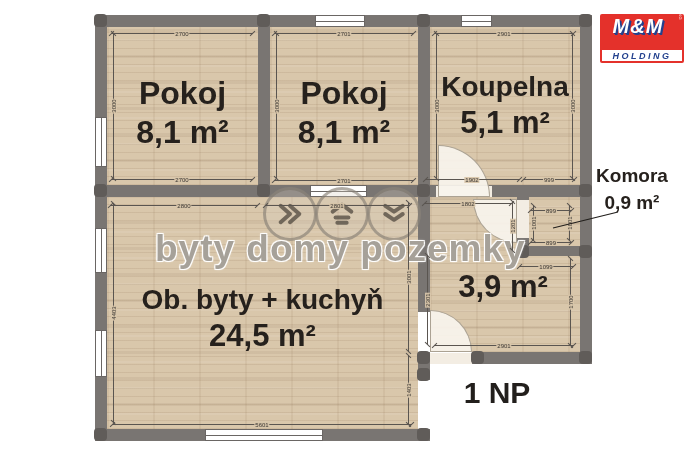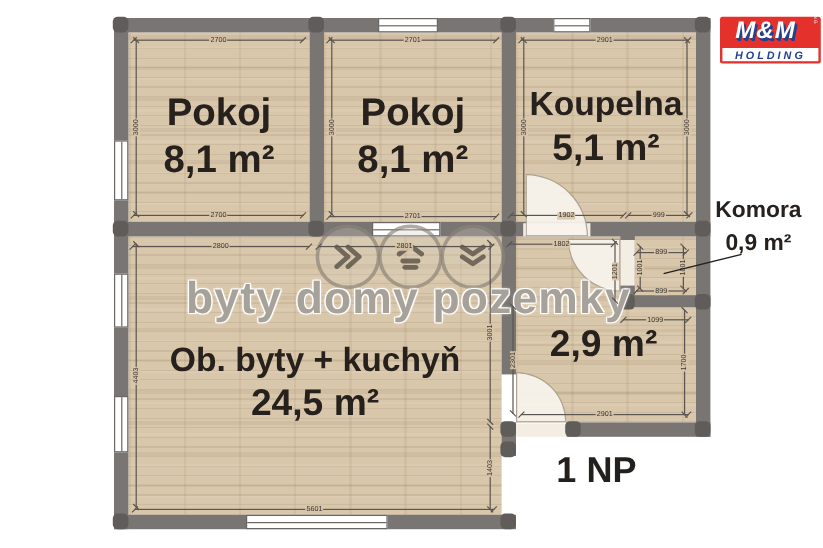--- a/index.html
+++ b/index.html
@@ -34,21 +34,21 @@
   .dim-v::before,.dim-v::after{content:"";position:absolute;width:1px;height:7px;background:#5a5550;left:-1px;transform:rotate(-45deg);}
   .dim-v::before{top:-3px;}.dim-v::after{bottom:-3px;}
   .dim-label{position:absolute;font-size:6px;line-height:1;color:#3b3733;background:rgba(216,198,169,.92);padding:0 1px;white-space:nowrap;}
   .dim-h .dim-label{left:50%;top:0;transform:translate(-50%,-50%);}
   .dim-v .dim-label{left:0;top:50%;transform:translate(-50%,-50%) rotate(-90deg);}
   
   .room-label{position:absolute;text-align:center;color:#26211d;font-weight:600;line-height:1.22;}
   .rl-name{font-size:32px;}
   .rl-area{font-size:32px;}
   
-  #logo{position:absolute;left:600px;top:14px;width:84px;height:39px;background:#e4312b;border-radius:2px;}
+  #logo{position:absolute;left:600px;top:14px;width:84px;height:49px;background:#e4312b;border-radius:2px;}
   #logo .mm{position:absolute;top:1px;left:0;right:8px;text-align:center;color:#fff;
      font-weight:800;font-style:italic;font-size:20px;letter-spacing:1px;
      text-shadow:1px 1px 0 #23418e,2px 2px 0 #23418e;}
   #logo .holding{position:absolute;right:1px;top:6px;color:#fff;font-size:4px;
      transform:rotate(90deg);transform-origin:right top;letter-spacing:.5px;}
   #logo .reality-band{position:absolute;left:2px;right:2px;bottom:2px;height:11px;background:#fff;
      display:flex;align-items:center;justify-content:center;}
   #logo .reality{color:#23418e;font-weight:800;font-style:italic;font-size:9px;letter-spacing:2.5px;}
   .annot{position:absolute;color:#221f1c;font-weight:700;}
   svg.icon{display:block;}
@@ -229,21 +229,21 @@
   </div>
   <div class="room-label" style="left:424px;top:70px;width:162px">
     <div class="rl-name" style="font-size:28px">Koupelna</div>
     <div class="rl-area" style="font-size:31px">5,1 m²</div>
   </div>
   <div class="room-label" style="left:107px;top:283px;width:311px">
     <div class="rl-name" style="font-size:28px">Ob. byty + kuchyň</div>
     <div class="rl-area" style="font-size:31px">24,5 m²</div>
   </div>
   <div class="room-label" style="left:428px;top:268px;width:150px">
-    <div class="rl-area" style="font-size:31px">2,9 m²</div>
+    <div class="rl-area" style="font-size:31px">3,9 m²</div>
   </div>
   <div class="room-label" style="left:592px;top:163px;width:80px;line-height:1.4">
     <div class="rl-name" style="font-size:19px">Komora</div>
     <div class="rl-area" style="font-size:19px">0,9 m²</div>
   </div>
 
   <svg style="position:absolute;left:548px;top:206px" width="74" height="26">
     <line x1="5" y1="22" x2="70" y2="6" stroke="#221f1c" stroke-width="1.2"></line>
   </svg>
 

